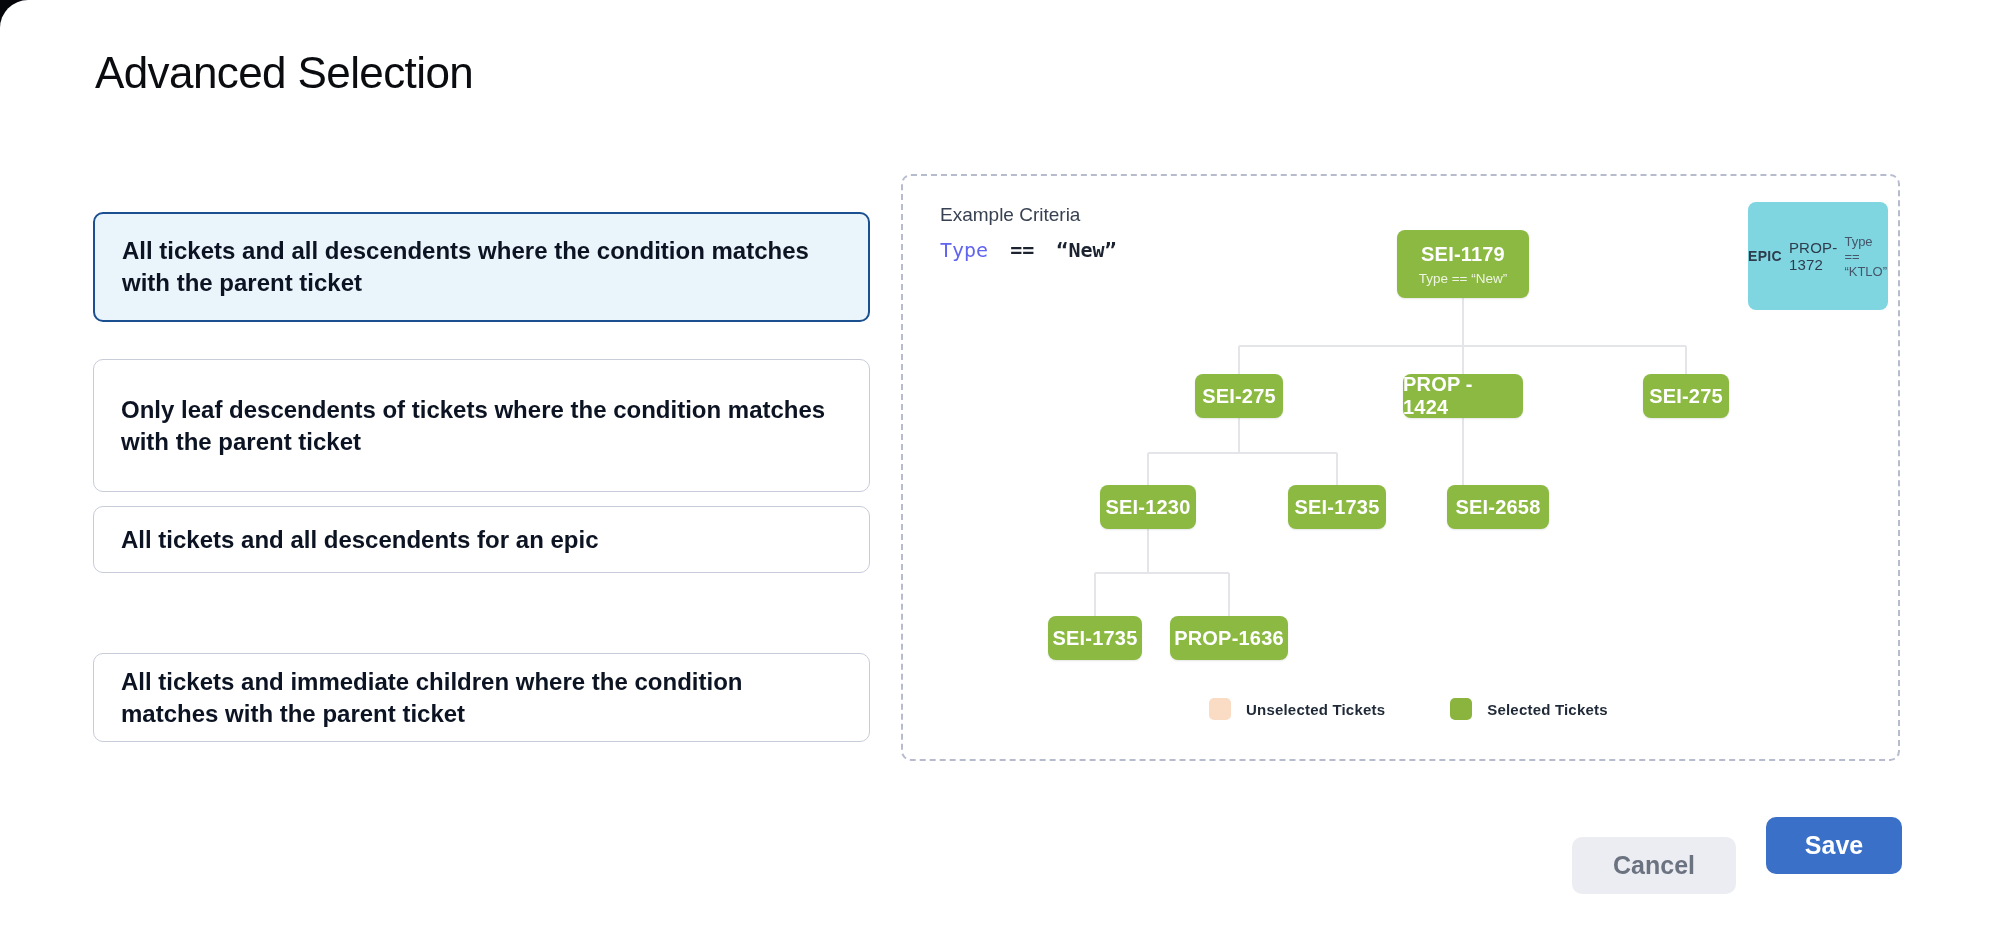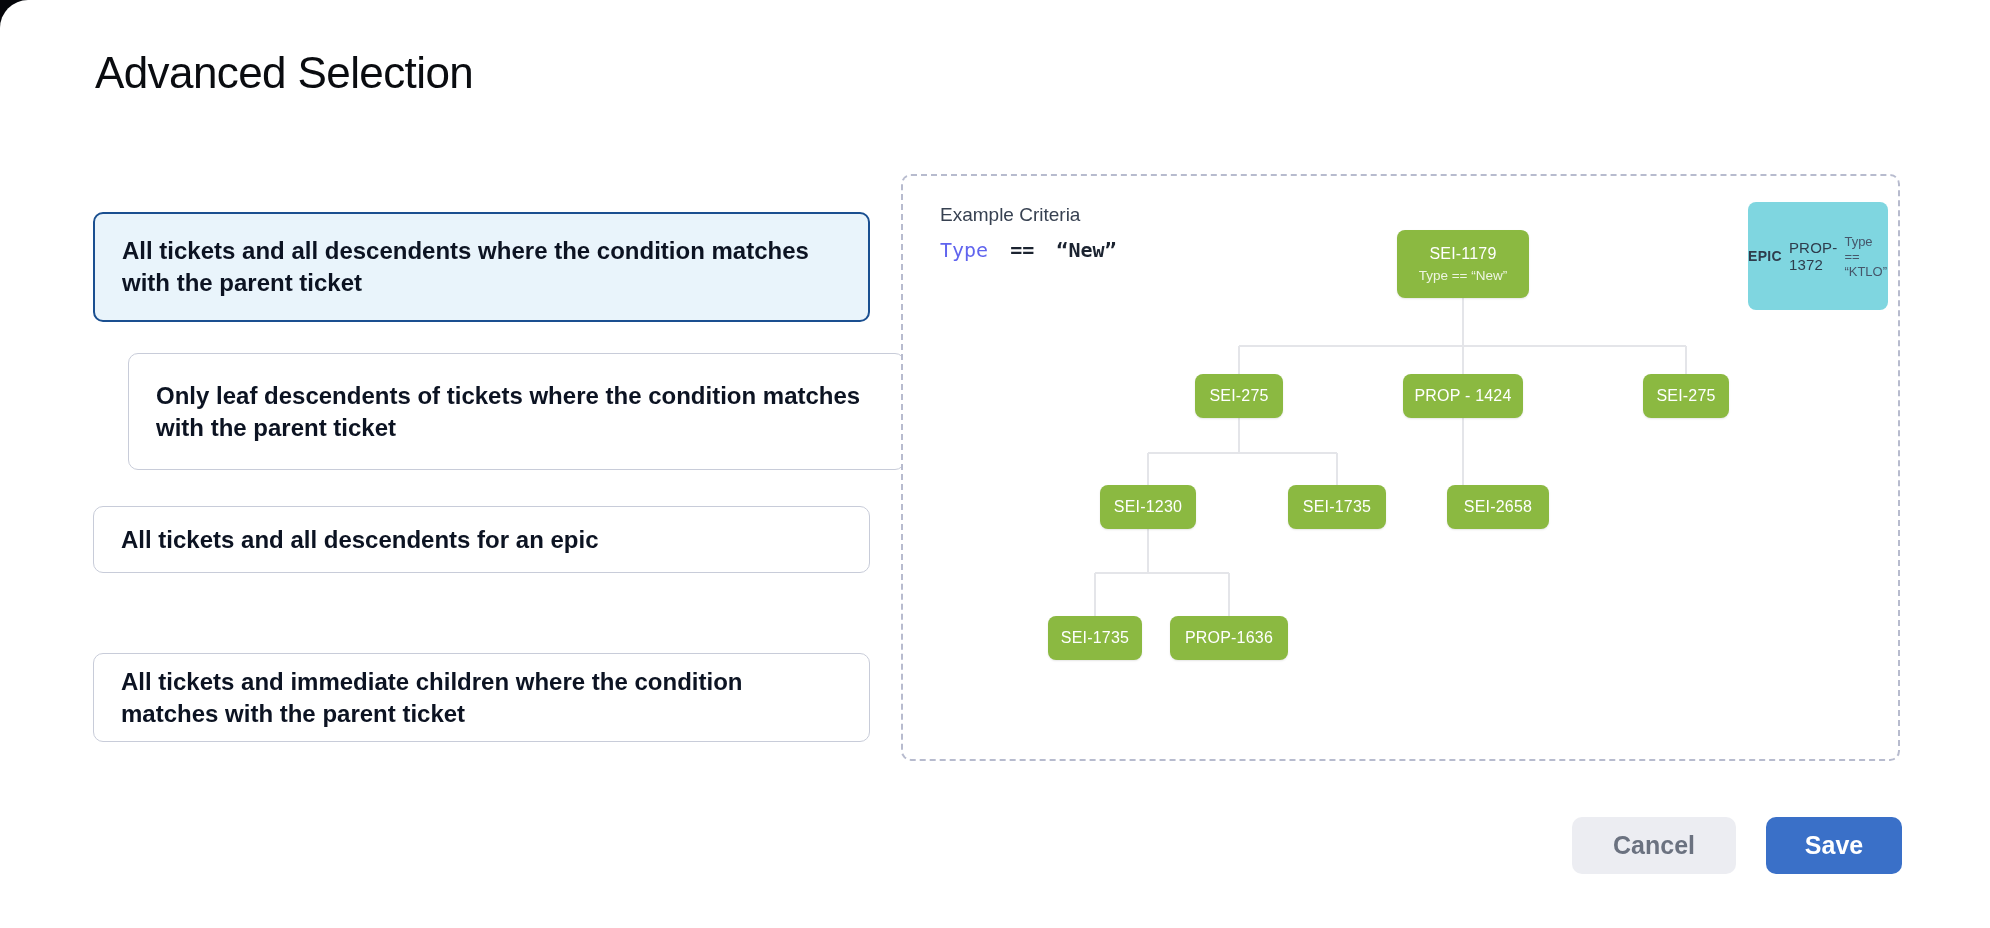--- a/index.html
+++ b/index.html
@@ -33,21 +33,21 @@
     padding:0 27px;
     font-size:24px;line-height:32px;font-weight:600;
     color:#0c1322;
     cursor:pointer;
   }
   .option-card.selected{
     background:#e9f4fb;
     border:2px solid #1a4f90;
   }
   .card-0{top:0;height:110px;}
-  .card-1{top:141px;height:117px;margin-left:35px;}
+  .card-1{top:147px;height:133px;}
   .card-2{top:294px;height:67px;}
   .card-3{top:441px;height:89px;}
   
   .panel{
     position:absolute;left:901px;top:174px;width:999px;height:587px;
     box-sizing:border-box;
     border:2px dashed #b7bbce;
     border-radius:10px;
     background:#ffffff;
   }
@@ -66,21 +66,21 @@
   
   .tree-svg{position:absolute;left:0;top:0;pointer-events:none;}
   .node{
     position:absolute;
     background:#8bb941;
     border-radius:8px;
     box-shadow:0 1px 2px rgba(0,0,0,.10);
     display:flex;flex-direction:column;align-items:center;justify-content:center;
     color:#ffffff;
   }
-  .node .node-id{font-size:16px;font-weight:400;letter-spacing:.2px;}
+  .node .node-id{font-size:20px;font-weight:700;letter-spacing:.2px;}
   .node .node-cond{font-size:13.5px;font-weight:500;color:rgba(255,255,255,.85);margin-top:5px;}
   .node-root{left:494px;top:54px;width:132px;height:68px;}
   .node-l2{top:198px;height:44px;}
   .node-l3{top:309px;height:44px;}
   .node-l4{top:440px;height:44px;}
   .n20{left:292px;width:88px;}
   .n21{left:500px;width:120px;}
   .n22{left:740px;width:86px;}
   .n30{left:197px;width:96px;}
   .n31{left:385px;width:98px;}
@@ -103,21 +103,21 @@
   .legend-swatch{width:22px;height:22px;border-radius:5px;margin-right:15px;}
   .legend-label{font-size:15px;font-weight:700;color:#1f2937;letter-spacing:.2px;}
   
   .btn{
     position:absolute;top:817px;height:57px;
     border:none;border-radius:10px;
     font-family:inherit;font-size:25px;font-weight:700;
     display:flex;align-items:center;justify-content:center;
     cursor:pointer;
   }
-  .btn-cancel{left:1572px;width:164px;background:#ecedf2;color:#6b7280;}
+  .btn-cancel{left:1572px;width:164px;background:#ecedf2;color:#6b7280;margin-top:20px;}
   .btn-save{left:1766px;width:136px;background:#3a70c8;color:#ffffff;}
 </style>
 </head>
 <body>
 
 <div class="page">
 
   <h1 class="page-title">Advanced Selection</h1>
 
   <div class="options">
@@ -195,19 +195,29 @@
     <div class="node node-l4 n41">
       <span class="node-id">PROP-1636</span>
     </div>
 
     <div class="epic-card">
       <span class="epic-type">EPIC</span>
       <span class="epic-id">PROP-1372</span>
       <span class="epic-cond">Type == “KTLO”</span>
     </div>
 
+    <div class="legend">
+      <div class="legend-item">
+        <span class="legend-swatch" style="background: rgb(249, 220, 195);"></span>
+        <span class="legend-label">Unselected Tickets</span>
+      </div>
+      <div class="legend-item">
+        <span class="legend-swatch" style="background: rgb(138, 180, 62);"></span>
+        <span class="legend-label">Selected Tickets</span>
+      </div>
+    </div>
 
   </div>
 
   <button class="btn btn-cancel">Cancel</button>
   <button class="btn btn-save">Save</button>
 
 </div>
 
 </body></html>

